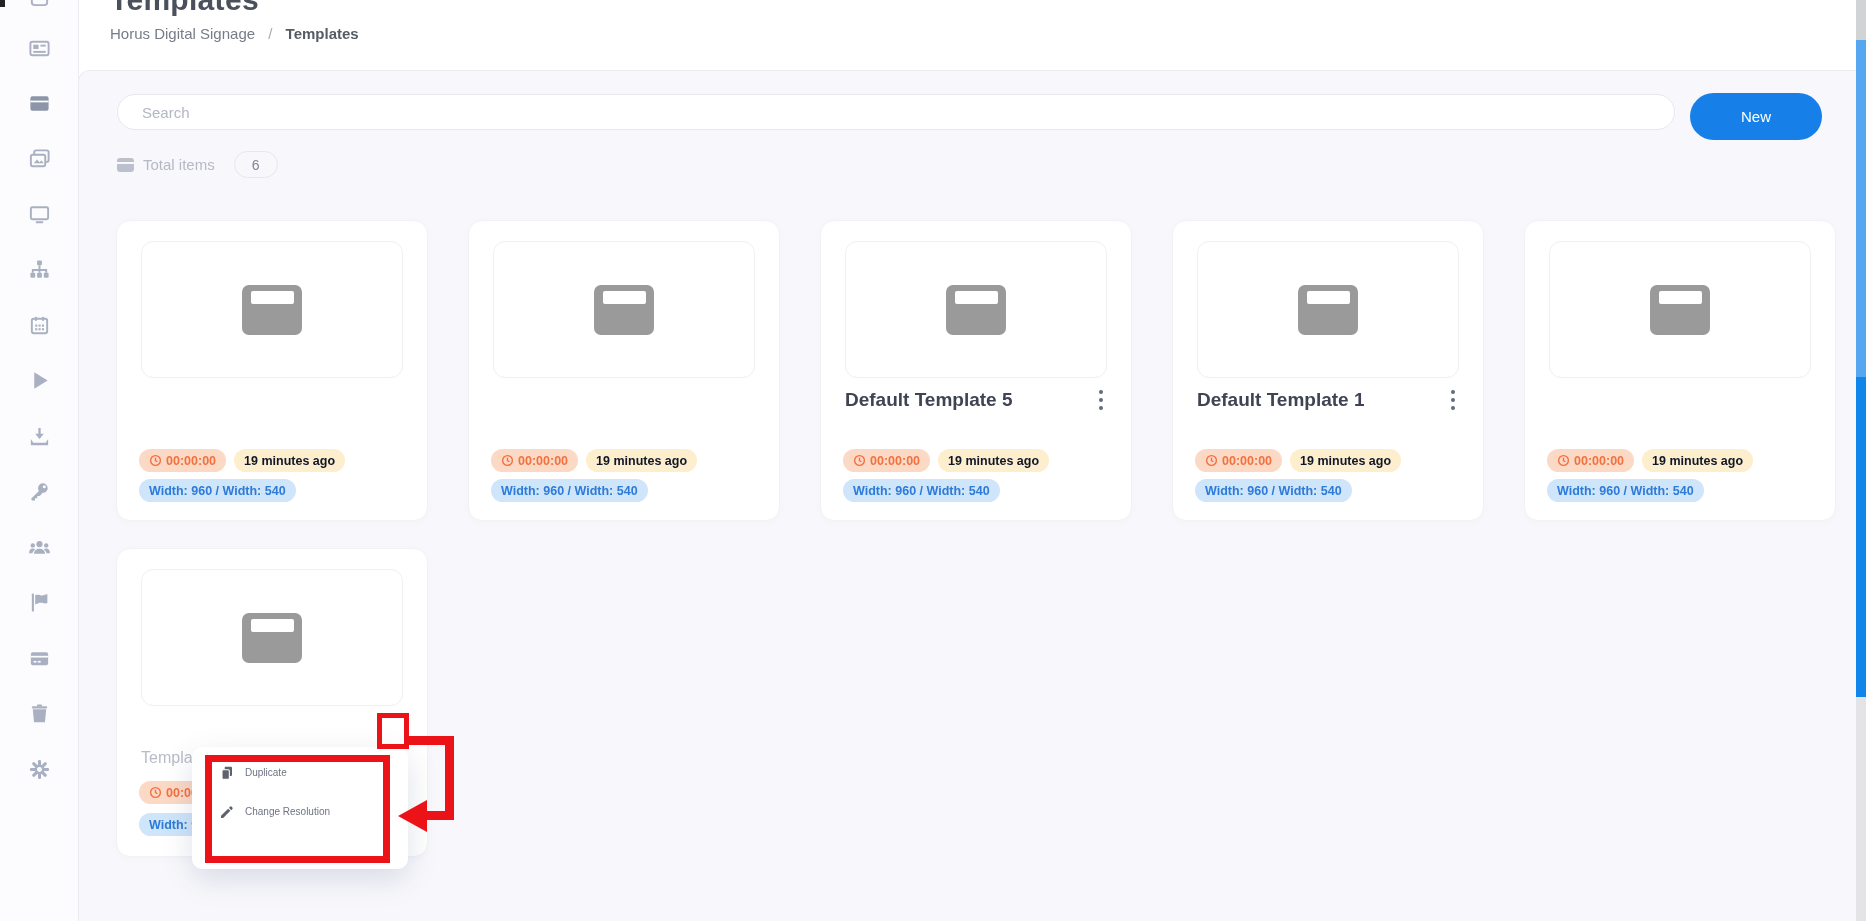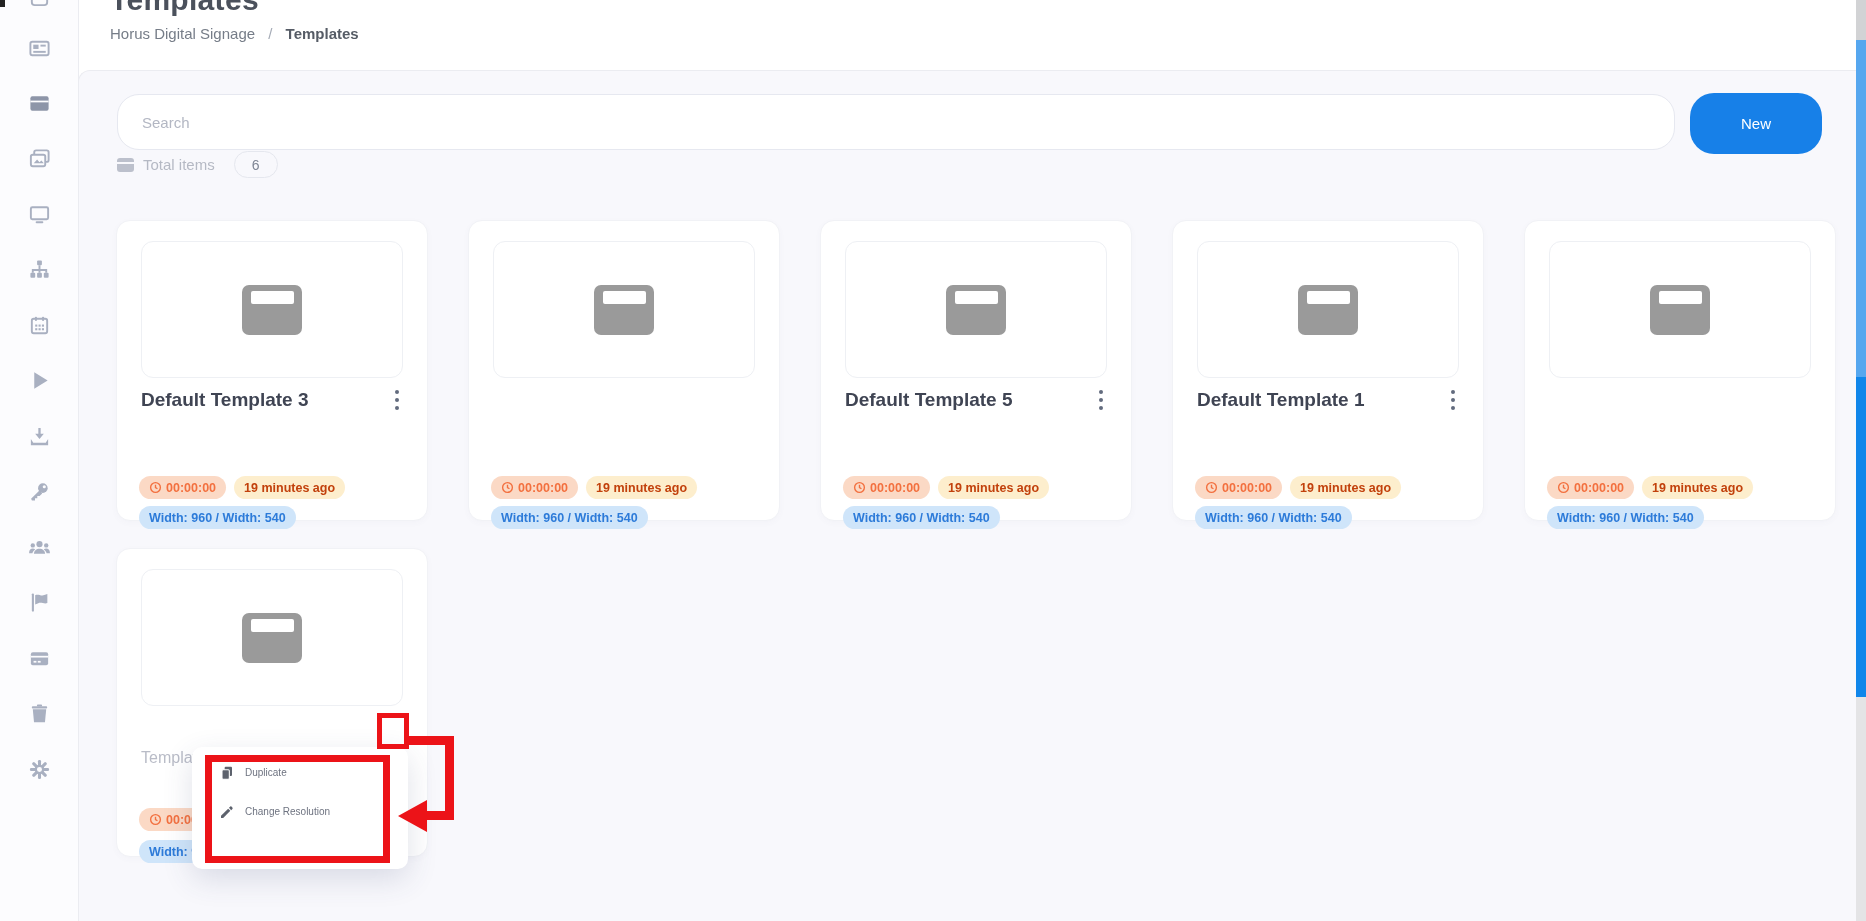--- a/index.html
+++ b/index.html
@@ -24,26 +24,26 @@
                 color:#4b515c; letter-spacing:.3px; }
   .breadcrumb { position:absolute; left:31px; top:25px; font-size:15px; color:#767d88; }
   .breadcrumb .sep { margin:0 9px; color:#a5abb6; }
   .breadcrumb .current { color:#565c66; font-weight:bold; }
 
   
   .content-bg { position:absolute; left:78px; top:70px; right:10px; bottom:0;
                 background:#f8f8fc; border:1px solid #ebecf1; border-right:none;
                 border-bottom:none; border-top-left-radius:12px; }
 
-  .search-input { position:absolute; left:117px; top:94px; width:1558px; height:56px;
+  .search-input { position:absolute; left:117px; top:94px; width:1558px; height:36px;
                   border:1px solid #e6e8f0; border-radius:22px; background:#fff;
                   padding:0 24px; font-size:15px; color:#5a6068; outline:none;
                   font-family:"Liberation Sans", sans-serif; }
   .search-input::placeholder { color:#b3b7c3; }
-  .new-btn { position:absolute; left:1690px; top:93px; width:132px; height:61px;
+  .new-btn { position:absolute; left:1690px; top:93px; width:132px; height:47px;
              border:none; border-radius:24px; background:#1780e8; color:#fff;
              font-size:15px; cursor:pointer; font-family:"Liberation Sans", sans-serif; }
 
   .total-row { position:absolute; left:117px; top:151px; height:27px; display:flex;
                align-items:center; }
   .total-icon { width:17px; height:14px; background:#bcc0cc; border-radius:3px; position:relative; }
   .total-icon:after { content:""; position:absolute; left:0; top:4px; width:17px; height:2px; background:#f8f8fc; }
   .total-label { margin-left:9px; font-size:15px; color:#b5b9c4; }
   .total-pill { margin-left:19px; min-width:44px; height:27px; border:1px solid #e5e7ee;
                 border-radius:14px; display:flex; align-items:center; justify-content:center;
@@ -60,27 +60,27 @@
   .thumb-icon { width:60px; height:50px; background:#9a9a9a; border-radius:7px; position:relative; }
   .thumb-icon .bar { position:absolute; left:9px; right:8px; top:6px; height:13px;
                      background:#fff; border-radius:2px; }
   .title-row { position:absolute; left:24px; right:22px; top:164px; height:30px;
                display:flex; align-items:center; justify-content:space-between; }
   .card-title { font-size:19px; font-weight:600; color:#3f4453; cursor:pointer; }
   .dots { width:16px; height:26px; display:flex; flex-direction:column; align-items:center;
           justify-content:center; gap:4px; cursor:pointer; }
   .dots i { width:4px; height:4px; border-radius:50%; background:#626b7e; }
   .card-subtitle { position:absolute; left:24px; top:200px; font-size:16px; color:#b9bcc7; }
-  .badges { position:absolute; left:22px; display:flex; gap:8px;margin-top:27px; }
+  .badges { position:absolute; left:22px; display:flex; gap:8px; }
   .badges.r1 { top:228px; } .badges.r2 { top:258px; }
   .card.tall .badges.r1 { top:232px; } .card.tall .badges.r2 { top:264px; }
   .badge { display:inline-flex; align-items:center; gap:4px; height:23px; padding:0 10px;
            border-radius:12px; font-size:12.5px; font-weight:bold; white-space:nowrap; }
   .badge.time { background:#fbd9c5; color:#f3703f; }
-  .badge.ago  { background:#fdeecd; color:#c2410c; }
+  .badge.ago  { background:#fdeecd; color:#0f172a; }
   .badge.size { background:#cfe5fa; color:#2d7bd9; }
   .badge svg { width:13px; height:13px; }
 
   
   .ctx-menu { position:absolute; left:192px; top:747px; width:216px; height:122px;
               background:#fff; border-radius:10px; z-index:20;
               box-shadow:0 10px 30px rgba(56,71,109,.16); padding-top:6px; }
   .ctx-item { height:39px; display:flex; align-items:center; gap:10px; padding:0 12px 0 27px;
               font-size:10px; color:#6e7380; cursor:pointer; white-space:nowrap; }
   .ctx-item svg { width:16px; height:16px; flex:none; fill:#5d626d; }
@@ -240,28 +240,20 @@
     <span class="total-label">Total items</span>
     <span class="total-pill">6</span>
   </div>
 
   <div class="card" style="left:116px;top:220px">
     <div class="thumb">
       <div class="thumb-icon">
           <div class="bar"></div>
         </div>
     </div>
-    <div class="title-row">
-      <span class="card-title">Default Template 3</span>
-      <span class="dots">
-          <i></i>
-          <i></i>
-          <i></i>
-        </span>
-    </div>
     <div class="badges r1">
       <span class="badge time">
         <svg viewBox="0 0 16 16">
             <circle cx="8" cy="8" r="6" fill="none" stroke="#f3703f" stroke-width="1.7"></circle>
             <path d="M8 4.6V8l2.4 1.5" fill="none" stroke="#f3703f" stroke-width="1.7"></path>
           </svg>
         <span>00:00:00</span>
       </span>
       <span class="badge ago">19 minutes ago</span>
     </div>

